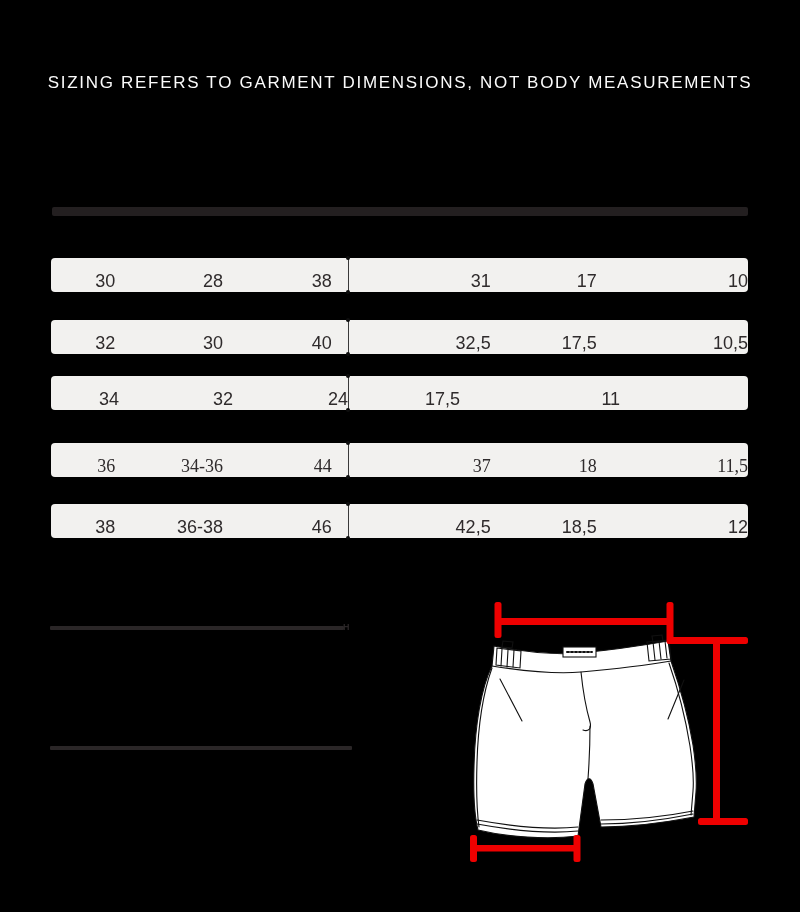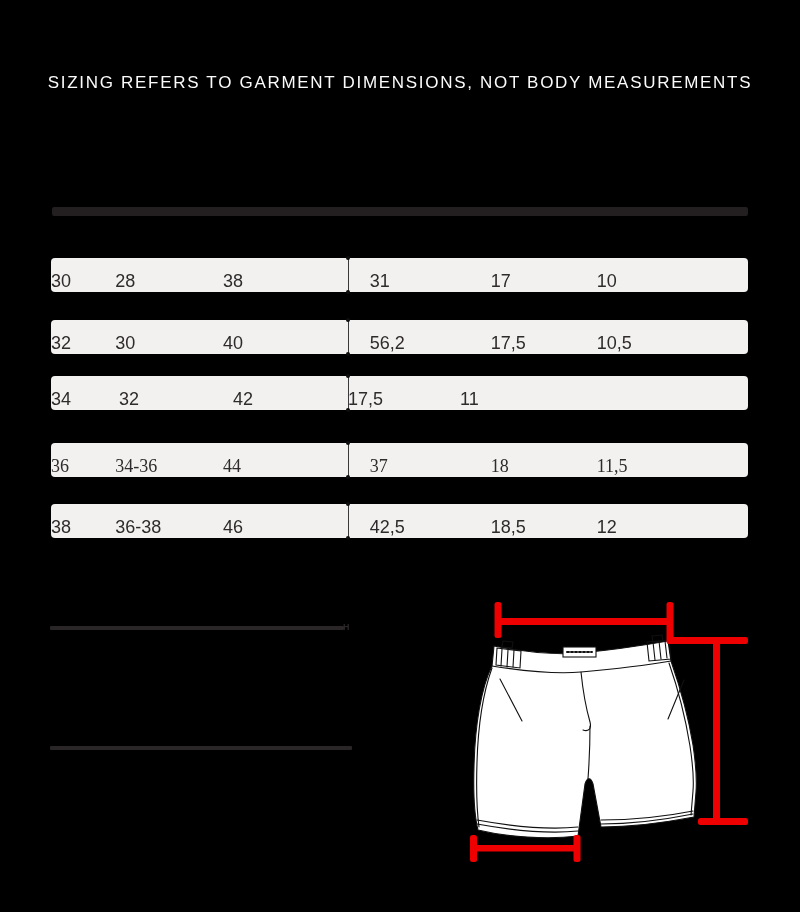--- a/index.html
+++ b/index.html
@@ -23,21 +23,21 @@
     width:696px;height:9px;
     background:#231f20;border-radius:2px;
   }
   .size-table{position:absolute;left:0;top:0;width:800px;height:600px;}
   .row{
     position:absolute;left:51px;width:697px;height:34px;
     background:#f2f1ef;border-radius:4px;
     display:flex;align-items:center;
     font-size:18px;color:#2f2b2c;
   }
-  .cell{text-align:left;line-height:34px;white-space:nowrap;margin-top:12px;}
+  .cell{text-align:right;line-height:34px;white-space:nowrap;margin-top:12px;}
   .c0{width:9.75%;}
   .c1{width:16.35%;}
   .c2{width:16.5%;}
   .c3{width:18.35%;padding-left:38px;}
   .c4{width:16.1%;}
   .c5{width:22.95%;}
   .divider{
     position:absolute;left:42.6%;top:0;bottom:0;width:1px;
     background:#3a3a3a;
   }
@@ -70,29 +70,29 @@
     <div class="cell c2">38</div>
     <div class="cell c3">31</div>
     <div class="cell c4">17</div>
     <div class="cell c5">10</div>
     <div class="divider"></div>
   </div>
     <div class="row" style="top: 319.5px;">
     <div class="cell c0">32</div>
     <div class="cell c1">30</div>
     <div class="cell c2">40</div>
-    <div class="cell c3">56,2</div>
+    <div class="cell c3">32,5</div>
     <div class="cell c4">17,5</div>
     <div class="cell c5">10,5</div>
     <div class="divider"></div>
   </div>
     <div class="row" style="top: 376px;">
     <div class="cell c0">34</div>
     <div class="cell c1">32</div>
-    <div class="cell c2">42</div>
+    <div class="cell c2">24</div>
     <div class="cell c4">17,5</div>
     <div class="cell c5">11</div>
     <div class="divider"></div>
   </div>
     <div class="row" style="top: 442.5px; font-family: Liberation Serif, serif;">
     <div class="cell c0">36</div>
     <div class="cell c1">34-36</div>
     <div class="cell c2">44</div>
     <div class="cell c3">37</div>
     <div class="cell c4">18</div>

